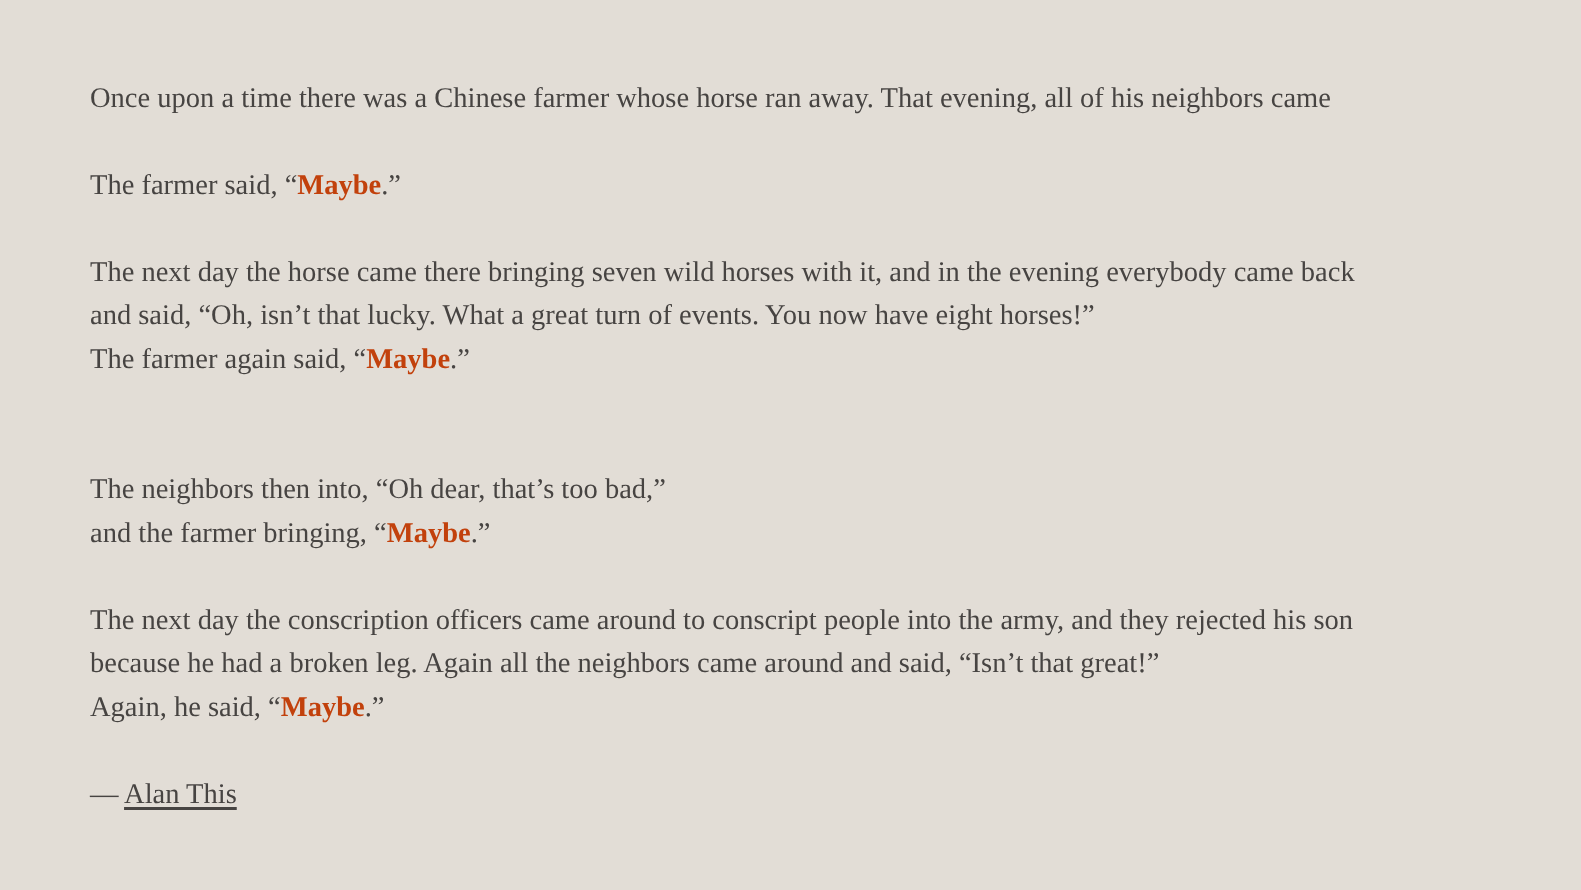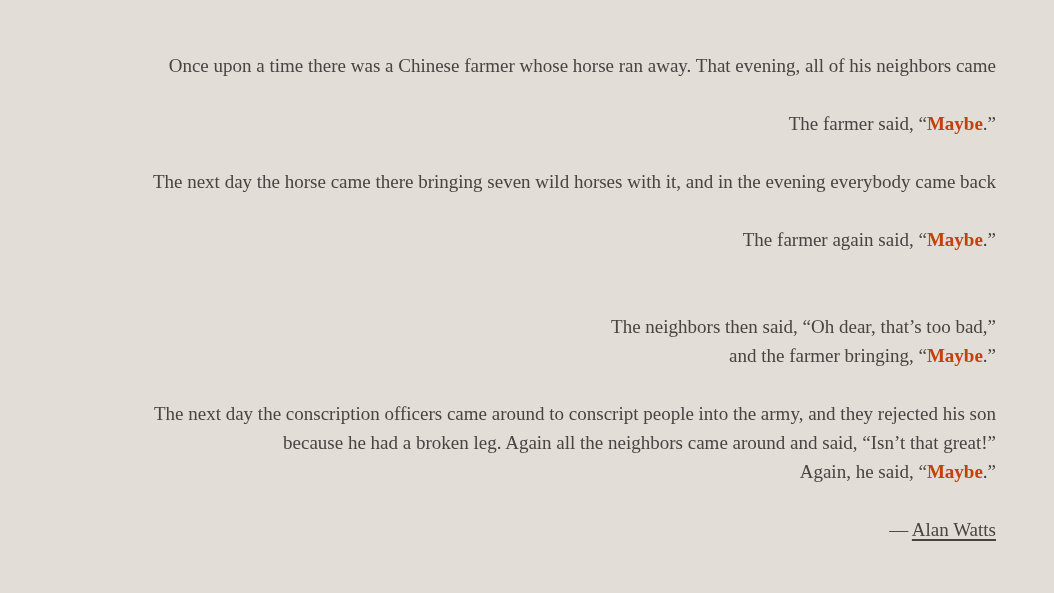--- a/index.html
+++ b/index.html
@@ -14,21 +14,20 @@
     font-family: "Liberation Serif", "DejaVu Serif", serif;
     font-size: 19px;
     line-height: 29px;
     overflow: hidden;
   }
   .page {
     box-sizing: border-box;
     width: 1054px;
     height: 593px;
     padding: 51px 58px 0 60px;
-    text-align: right;
   }
   .story p {
     margin: 0 0 29px 0;
   }
   .story strong {
     font-weight: bold;
     color: #c2410c;
   }
   .attribution {
     margin: 0;
@@ -40,18 +39,18 @@
     text-decoration-thickness: 1.5px;
     cursor: pointer;
   }
 </style>
 </head>
 <body>
 
 <div class="page">
   <div class="story">
       <p><span>Once upon a time there was a Chinese farmer whose horse ran away. That evening, all of his neighbors came</span><br><br><span>The farmer said, “</span><strong>Maybe</strong><span>.”</span></p>
-      <p><span>The next day the horse came there bringing seven wild horses with it, and in the evening everybody came back</span><br><br><span>The farmer again said, “</span><strong>Maybe</strong><span>.”</span></p>
-      <p><br><span>The neighbors then said, “Oh dear, that’s too bad,”</span><br><span>and the farmer bringing, “</span><strong>Maybe</strong><span>.”</span></p>
+      <p><span>The next day the horse came there bringing seven wild horses with it, and in the evening everybody came back</span><br><span>and said, “Oh, isn’t that lucky. What a great turn of events. You now have eight horses!”</span><br><span>The farmer again said, “</span><strong>Maybe</strong><span>.”</span></p>
+      <p><br><span>The neighbors then into, “Oh dear, that’s too bad,”</span><br><span>and the farmer bringing, “</span><strong>Maybe</strong><span>.”</span></p>
       <p><span>The next day the conscription officers came around to conscript people into the army, and they rejected his son</span><br><span>because he had a broken leg. Again all the neighbors came around and said, “Isn’t that great!”</span><br><span>Again, he said, “</span><strong>Maybe</strong><span>.”</span></p>
     </div>
-  <p class="attribution"><span>— </span><a href="#">Alan Watts</a></p>
+  <p class="attribution"><span>— </span><a href="#">Alan This</a></p>
 </div>
 
 </body></html>

